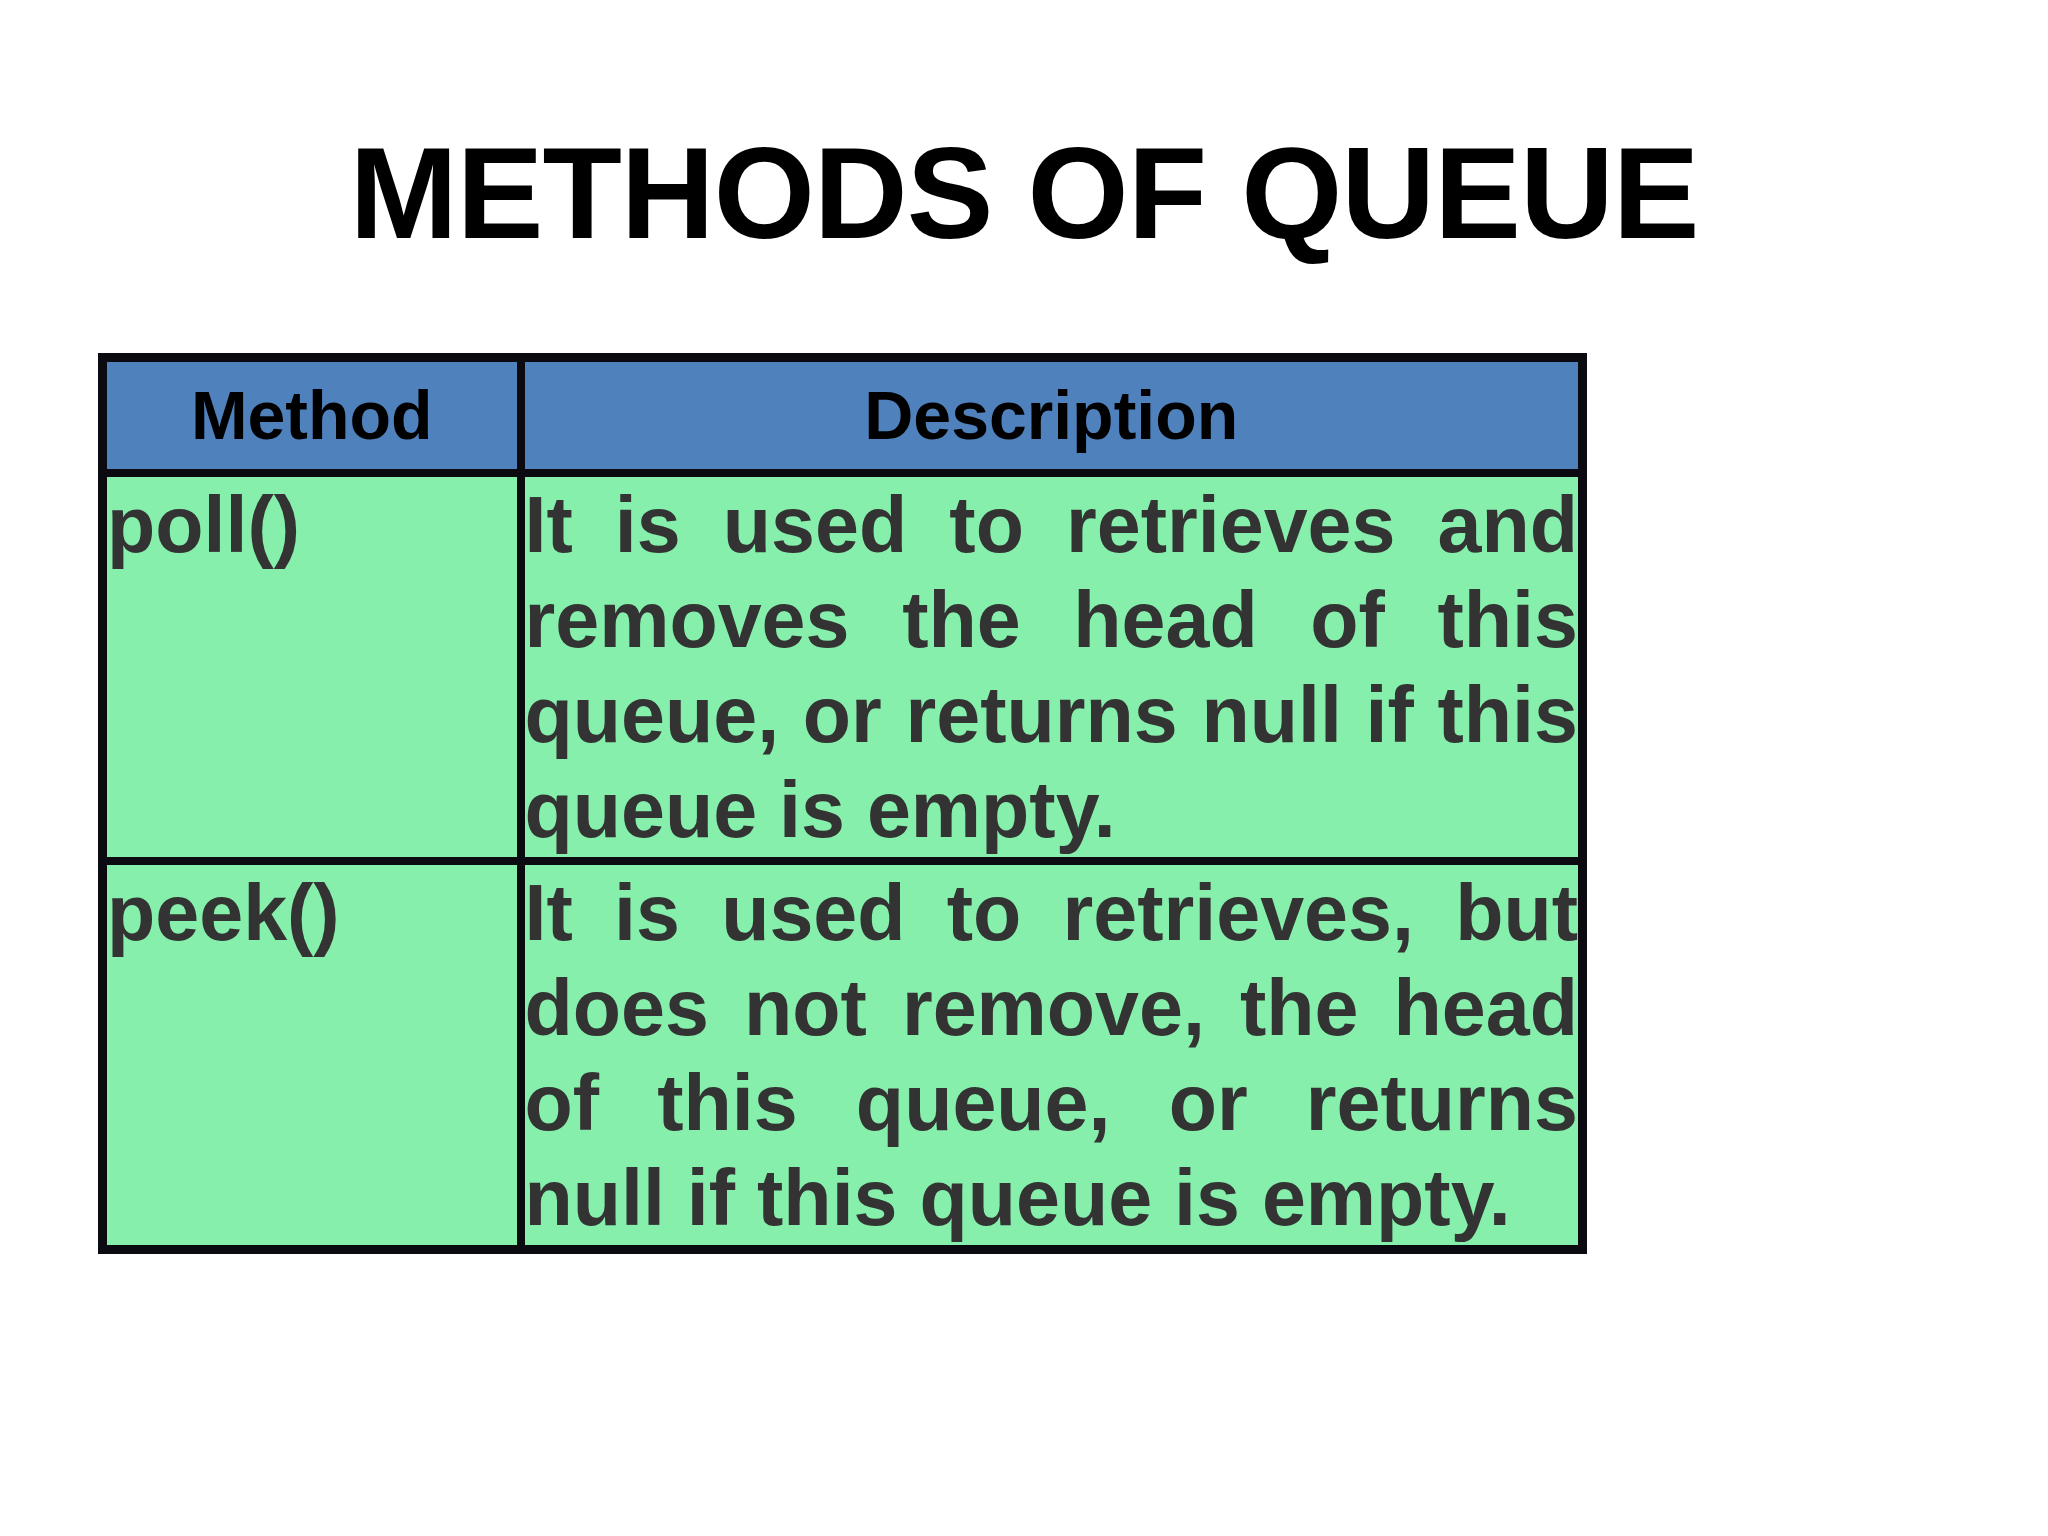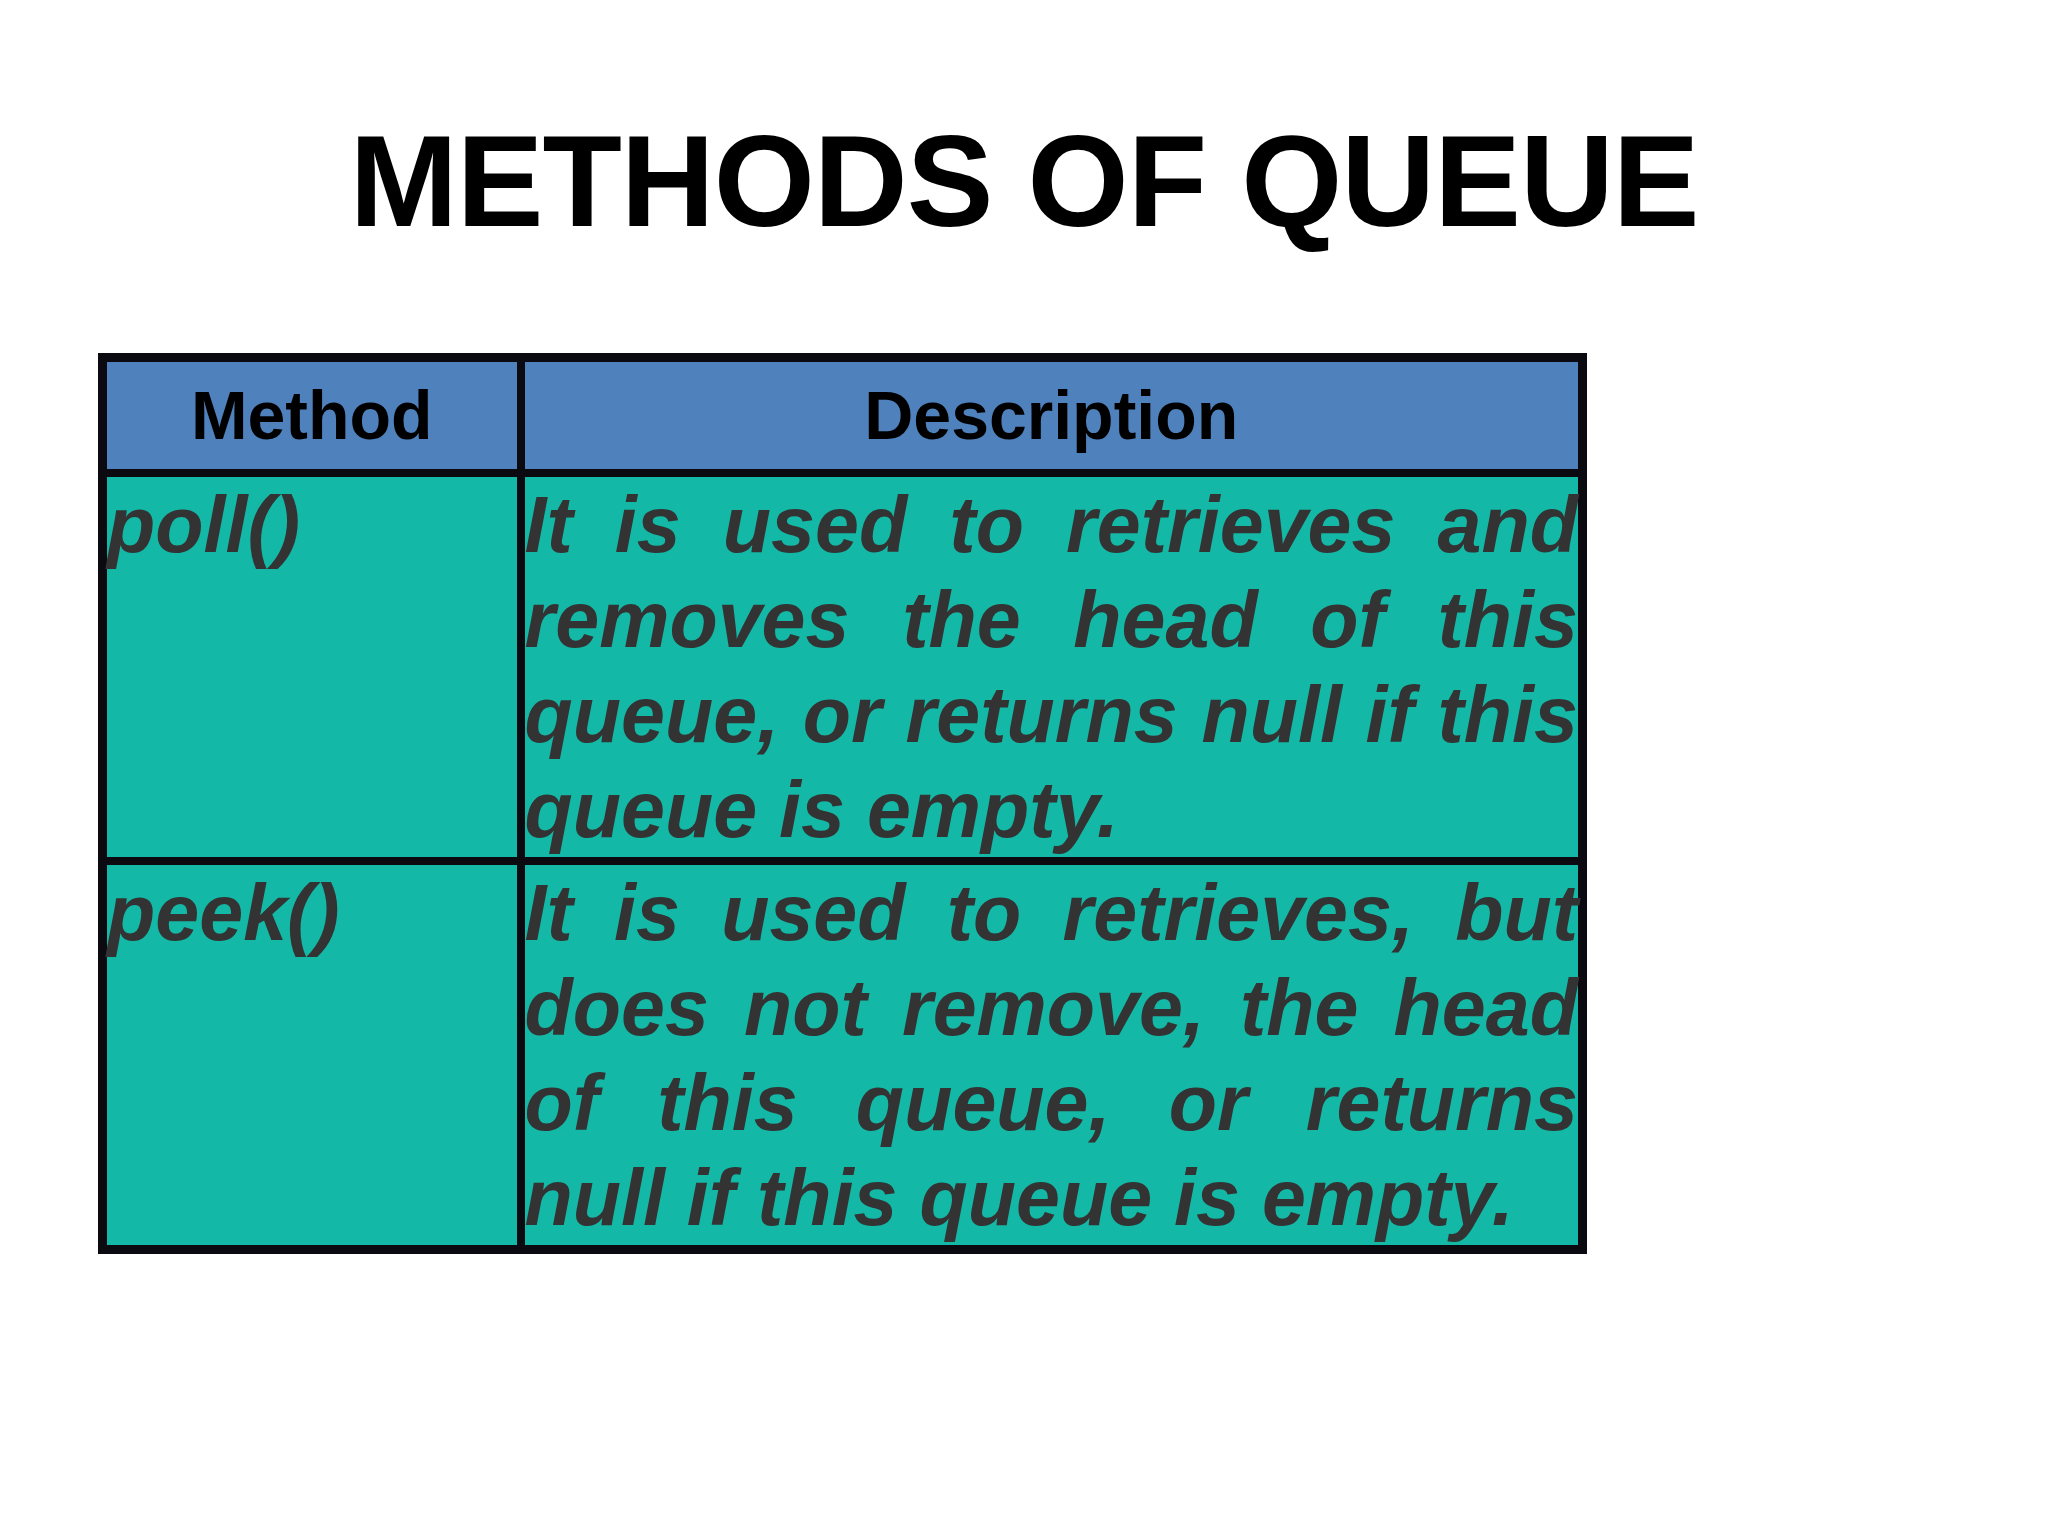--- a/index.html
+++ b/index.html
@@ -2,21 +2,21 @@
 <html><head>
 <meta charset="utf-8">
 <style>
   html, body { margin: 0; padding: 0; }
   body {
     width: 2048px; height: 1536px; background: #ffffff;
     position: relative; overflow: hidden;
     font-family: "Liberation Sans", sans-serif;
   }
   .slide-title {
-    position: absolute; left: 0; width: 2048px; top: 106px;
+    position: absolute; left: 0; width: 2048px; top: 118px;
     text-align: center; font-weight: bold; font-size: 130px; line-height: 150px;
     color: #000000; letter-spacing: -1px; margin: 0;
   }
   .queue-table {
     position: absolute; left: 98px; top: 353px; width: 1489px;
     border-collapse: collapse; table-layout: fixed;
     border: 9px solid #0a0a10;
   }
   .queue-table th, .queue-table td {
     border: 8px solid #0a0a10; padding: 0; vertical-align: top;
@@ -25,21 +25,21 @@
     background: #4f81bd; color: #000000; font-weight: bold;
     font-size: 68px; height: 107px; line-height: 107px; text-align: center;
     vertical-align: middle;
   }
   .col-method { width: 418px; }
   .queue-table td {
     color: #333333; font-weight: bold; font-size: 79px; line-height: 95px;
   }
   .method-cell { padding: 7px 12px 21px 14px; }
   .desc-cell { padding: 7px 24px 21px 14px; text-align: justify; }
-  tr.row-odd td { background: #14b8a6; font-style: italic; }
+  tr.row-odd td { background: #86efac; }
   tr.row-even td { background: #e9edf4; }
 </style>
 </head>
 <body>
 
 <h1 class="slide-title">METHODS OF QUEUE</h1>
 
 <table class="queue-table">
   <colgroup>
     <col class="col-method">

